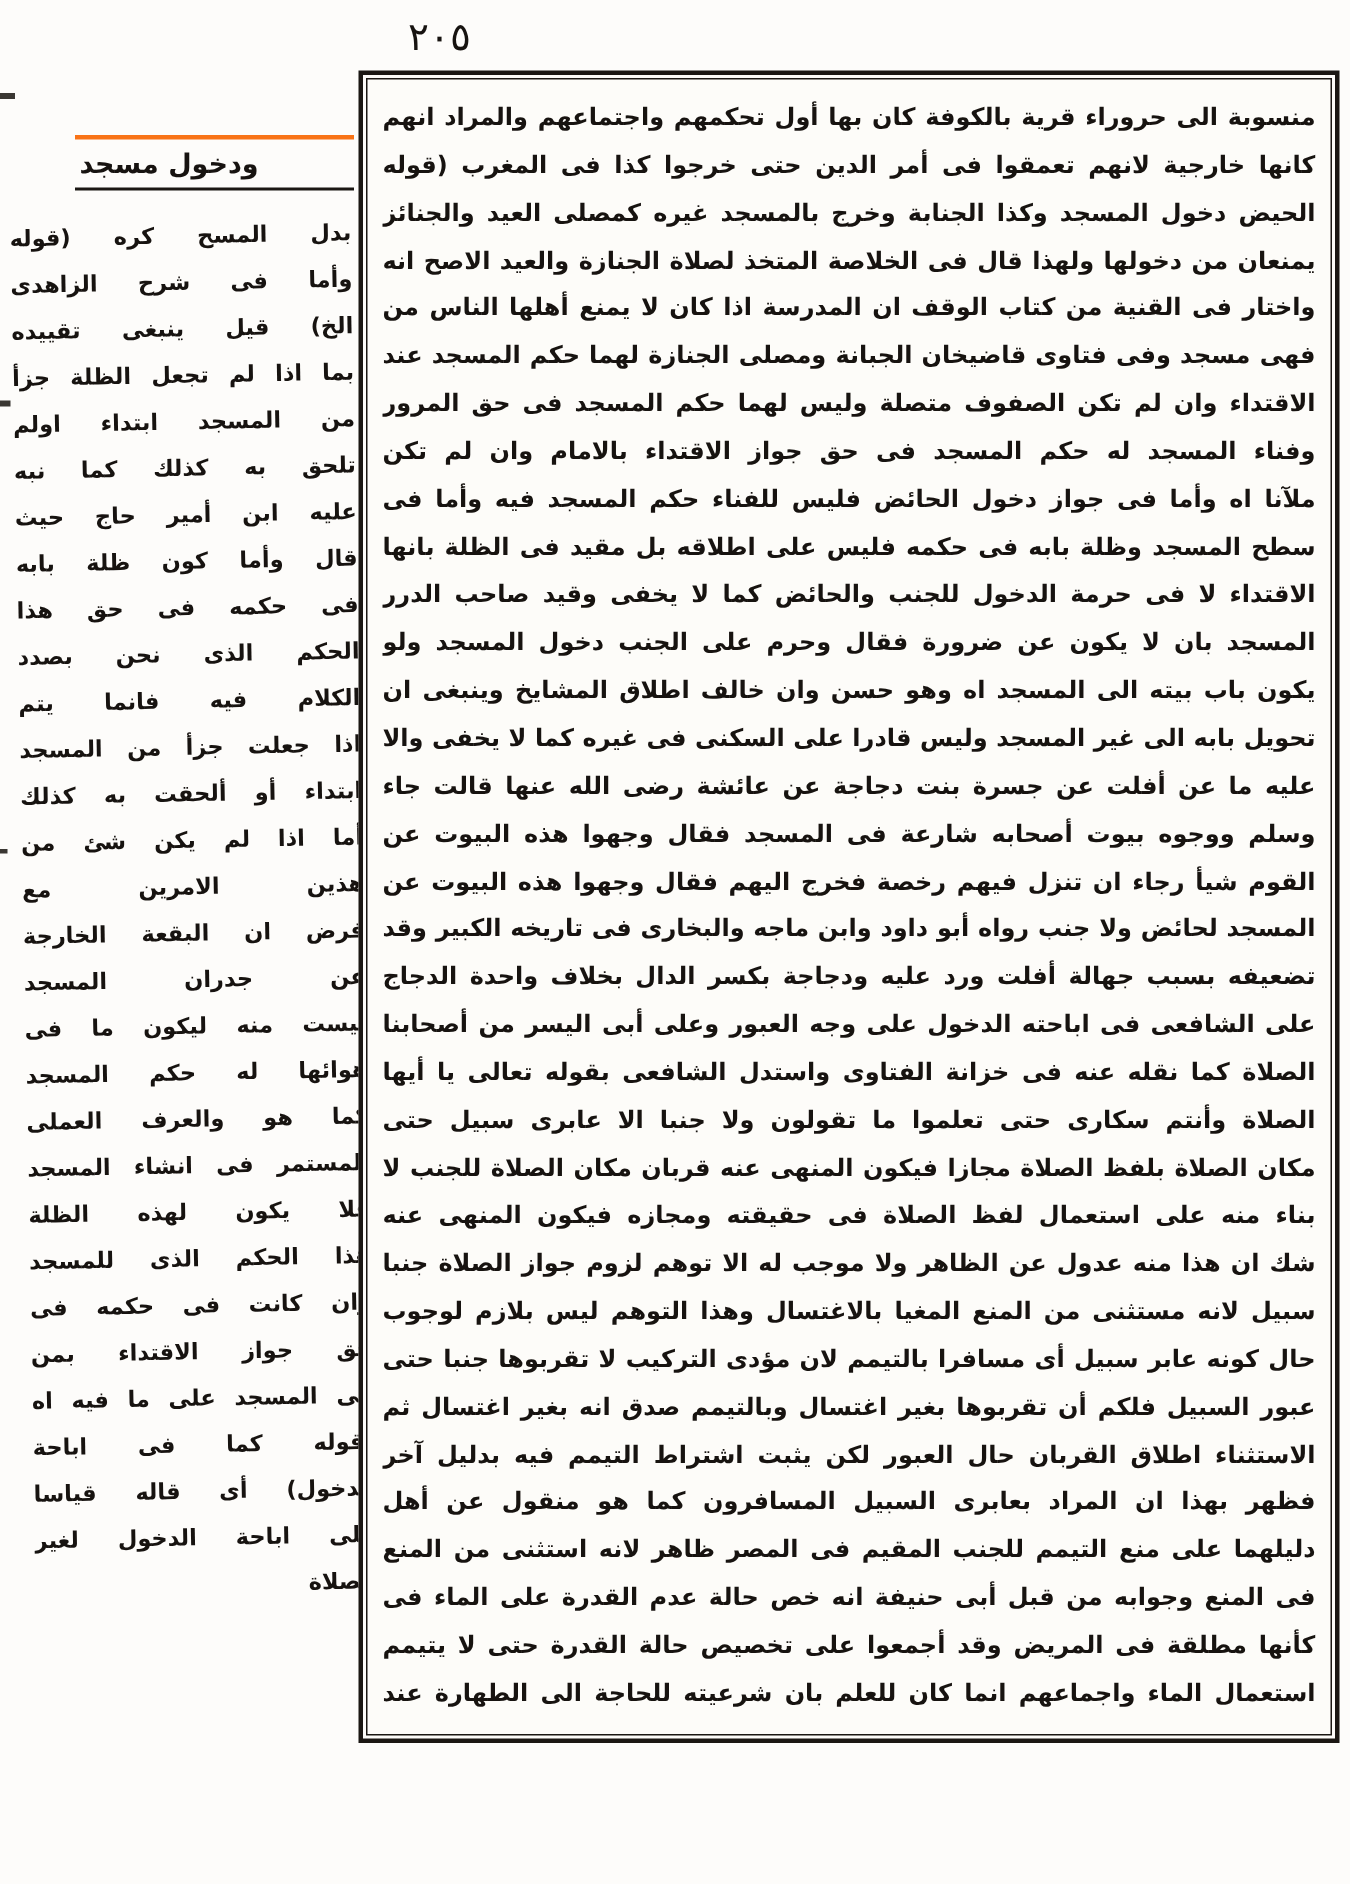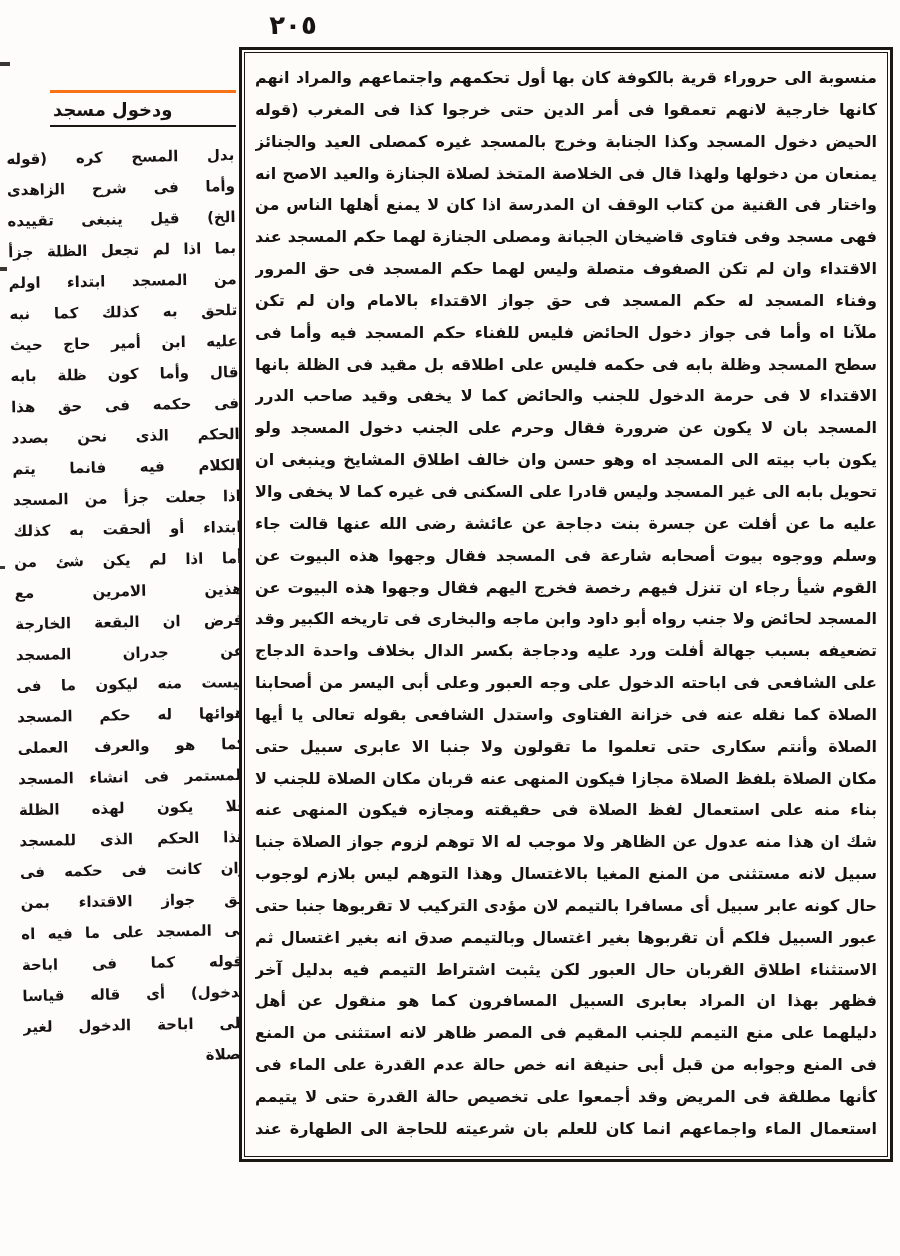--- a/index.html
+++ b/index.html
@@ -11,21 +11,21 @@
     position:relative;
     overflow:hidden;
   }
   .page {
     position:absolute; inset:0;
     background:#fdfcfa;
   }
   .page-number {
     position:absolute; top:10px; left:258px;
     width:70px;
-    font-size:26px; font-weight:700;
+    font-size:26px; font-weight:400;
     direction:rtl; text-align:center;
     letter-spacing:4px;
   }
   .frame-outer {
     position:absolute; left:239px; top:47px;
     width:654px; height:1115px;
     border:3px solid #1b1713;
     background:#fdfcf9;
   }
   .frame-inner {

